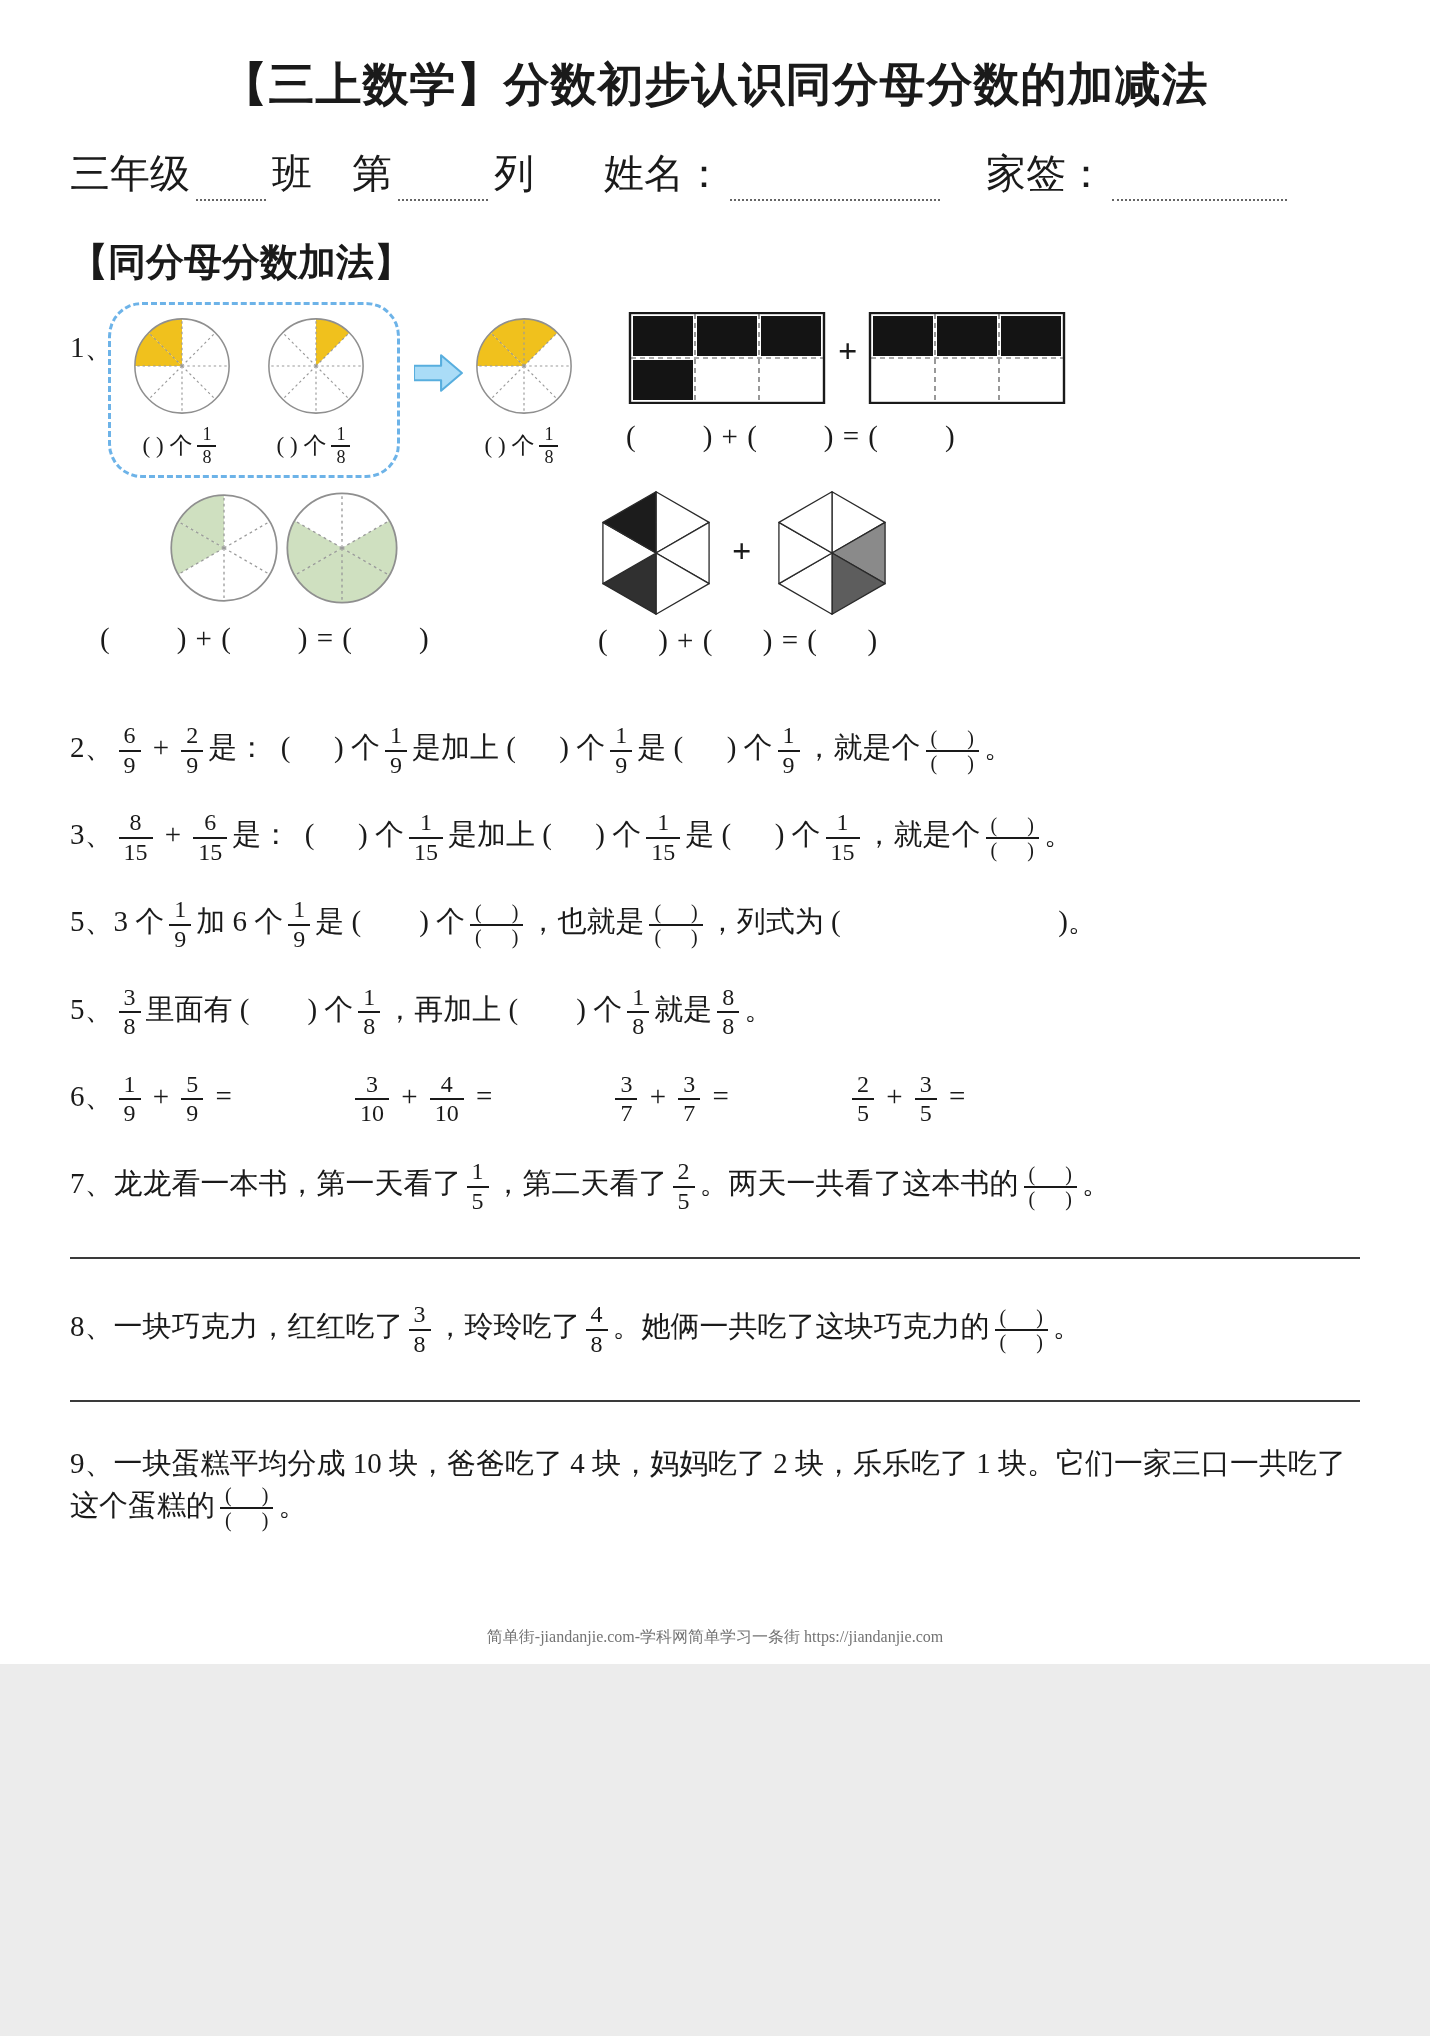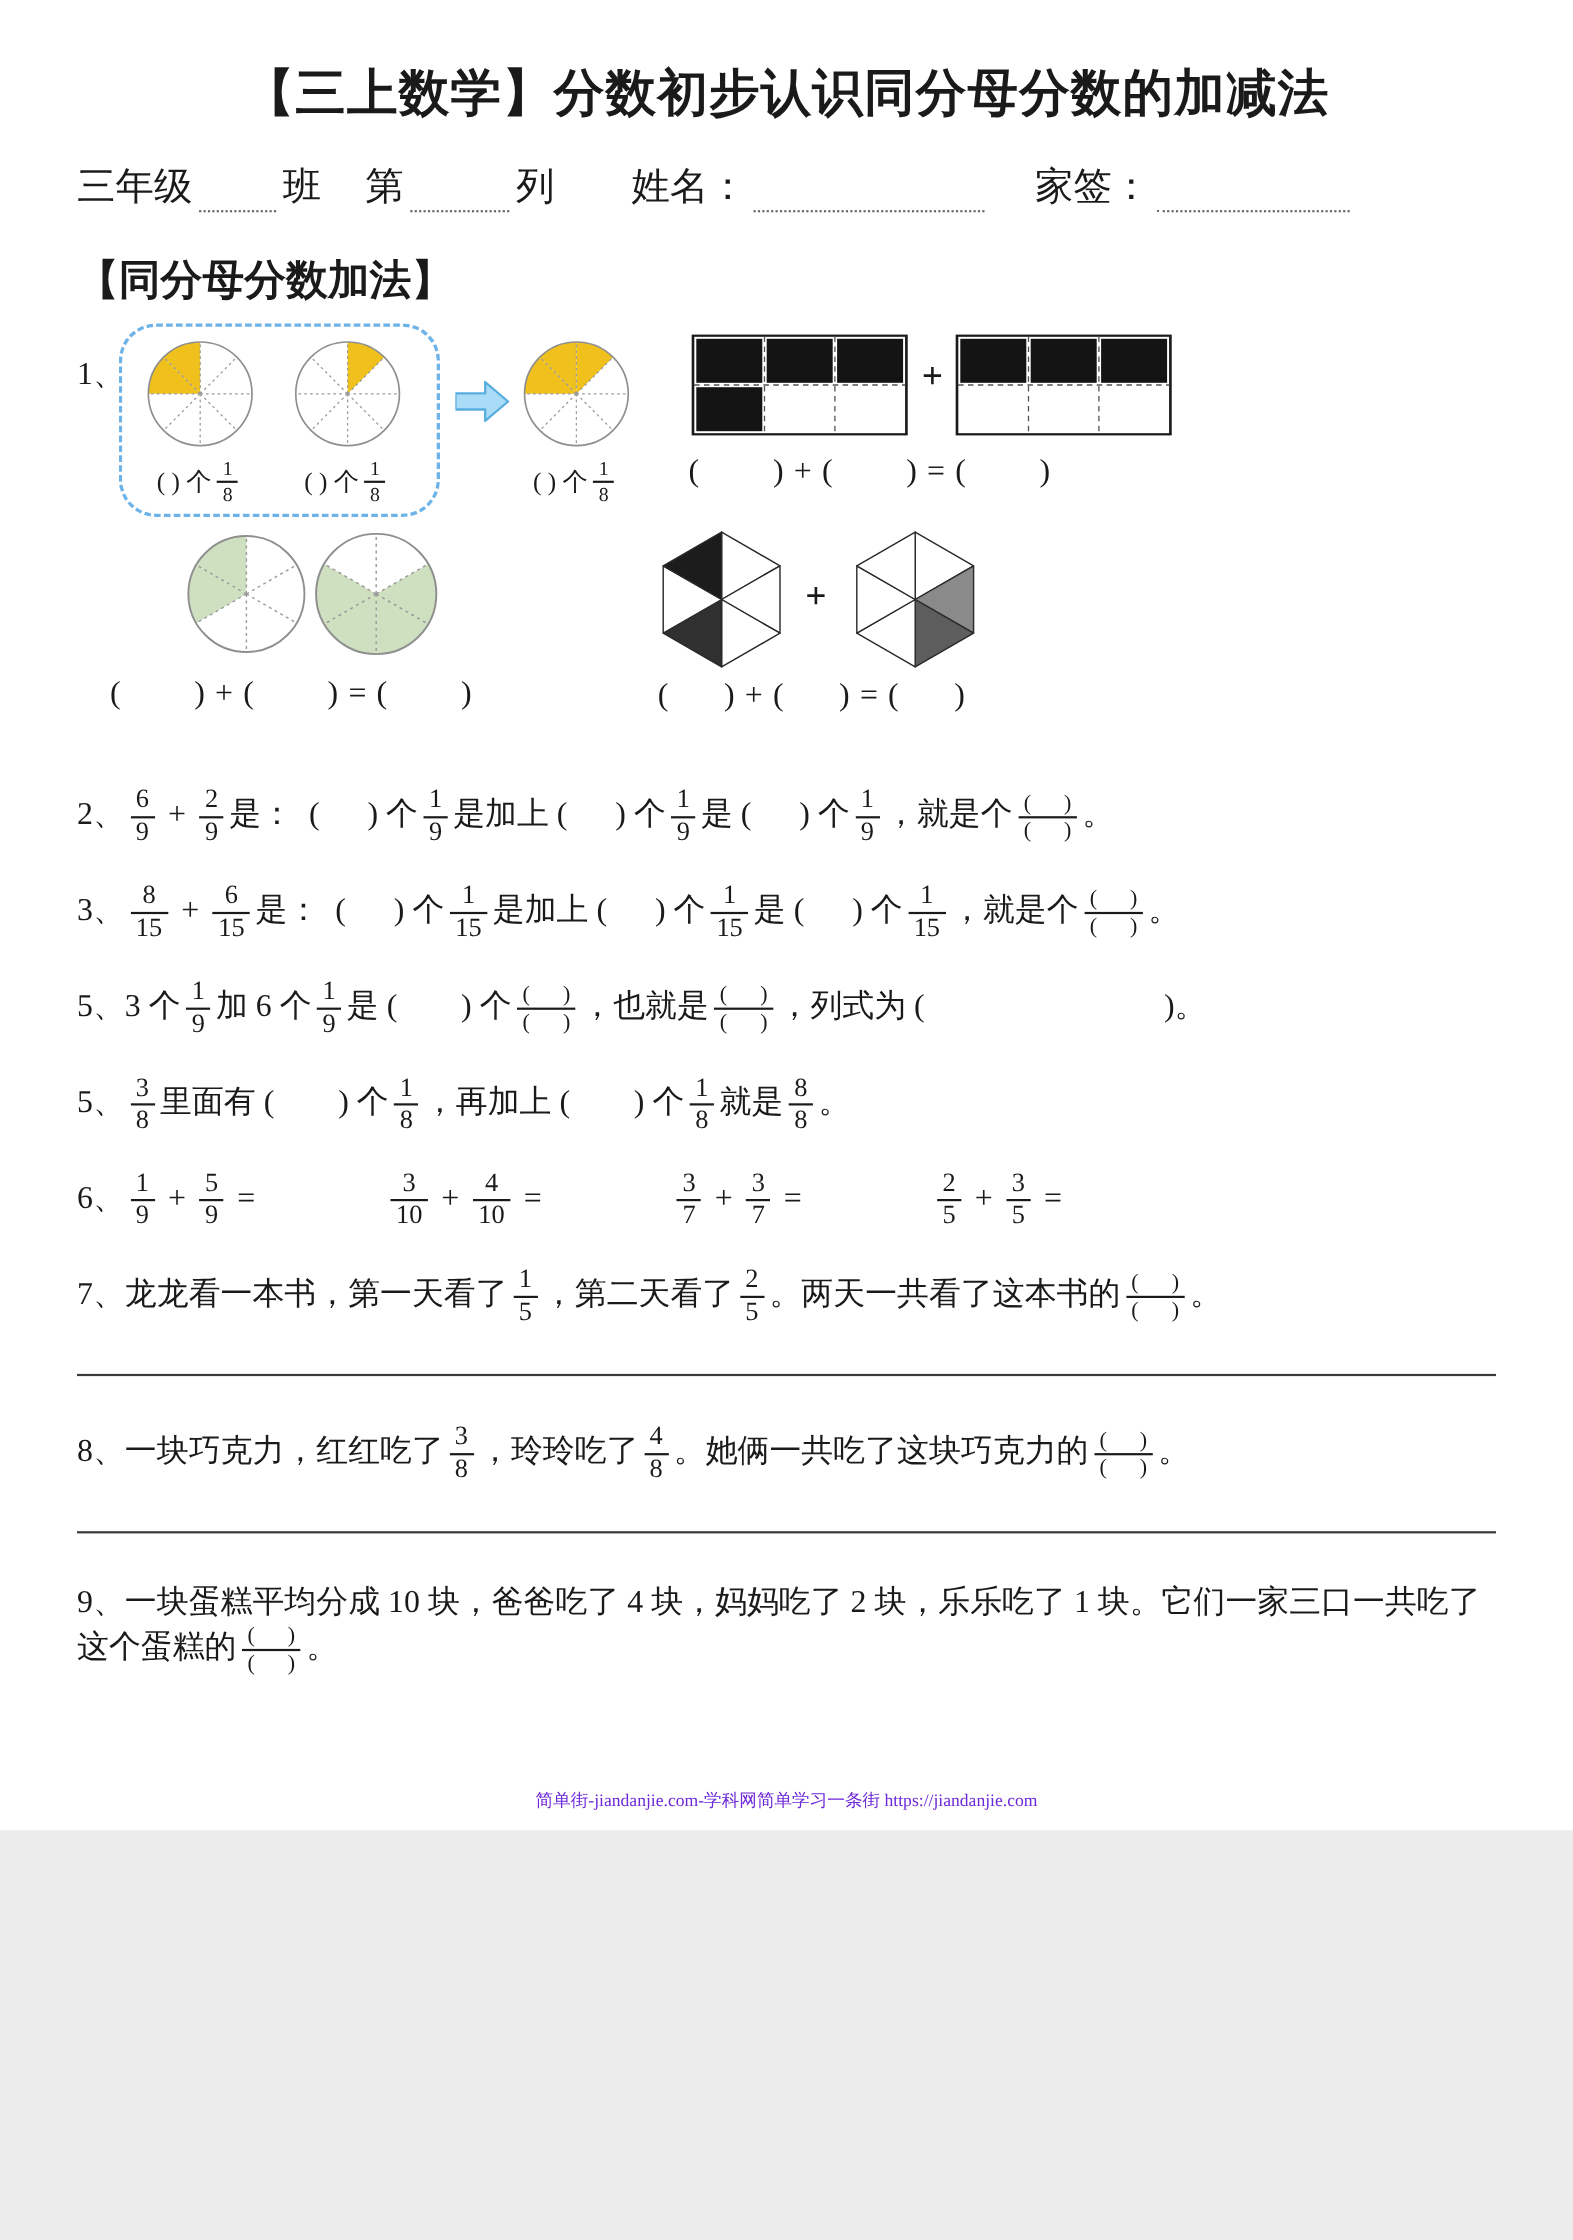--- a/index.html
+++ b/index.html
@@ -1,21 +1,21 @@
 <!DOCTYPE html>
 <html><head>
 <meta charset="utf-8">
 <style>
   * { margin:0; padding:0; box-sizing:border-box; }
   html,body { background:#ececec; }
   body { font-family:"Liberation Serif", serif; color:#1a1a1a; }
   .page { width:1430px; height:1664px; background:#ffffff; margin:0 auto; position:relative;
           padding:34px 70px; overflow:hidden; }
   .title { text-align:center; font-size:46px; font-weight:bold; letter-spacing:1px; margin:20px 0 30px; }
-  .header-line { display:flex; align-items:flex-end; font-size:35px; margin:12px 0 36px; }
+  .header-line { display:flex; align-items:flex-end; font-size:40px; margin:12px 0 36px; }
   .blank { display:inline-block; border-bottom:2px dotted #666; height:32px; margin:0 6px; }
   .hsp { display:inline-block; }
   .section-title { font-size:38px; font-weight:bold; margin-bottom:12px; }
 
   .q1 { position:relative; height:392px; margin-bottom:6px; }
   .qnum { position:absolute; left:0; top:28px; font-size:29px; }
   .dashed-box { position:absolute; left:38px; top:2px; width:292px; height:176px;
                 border:3px dashed #6db3e8; border-radius:34px; }
   .fig { position:absolute; }
   .fig svg { width:100%; height:100%; display:block; }
@@ -26,21 +26,21 @@
 
   .question { font-size:29px; margin:30px 0; }
   .question span.run { white-space:pre-wrap; }
   .frac { display:inline-flex; flex-direction:column; align-items:center; vertical-align:middle;
           margin:0 5px; line-height:1.15; font-size:24px; text-align:center; }
   .frac .num { padding:0 5px; }
   .frac .den { border-top:2px solid #1a1a1a; padding:0 5px; }
   .frac.blankf { font-size:20px; white-space:pre; }
   .qgap { display:inline-block; width:118px; }
   .divider { border:none; border-top:2px solid #3a3a3a; margin:42px 0; }
-  .footer { position:absolute; left:0; right:0; bottom:16px; text-align:center; font-size:16px; color:#6d28d9; }
+  .footer { position:absolute; left:0; right:0; bottom:16px; text-align:center; font-size:16px; color:#737373; }
 </style>
 </head>
 <body>
 
 <div class="page">
 
   <h1 class="title">【三上数学】分数初步认识同分母分数的加减法</h1>
 
   <div class="header-line">
     <span class="run">三年级</span>

